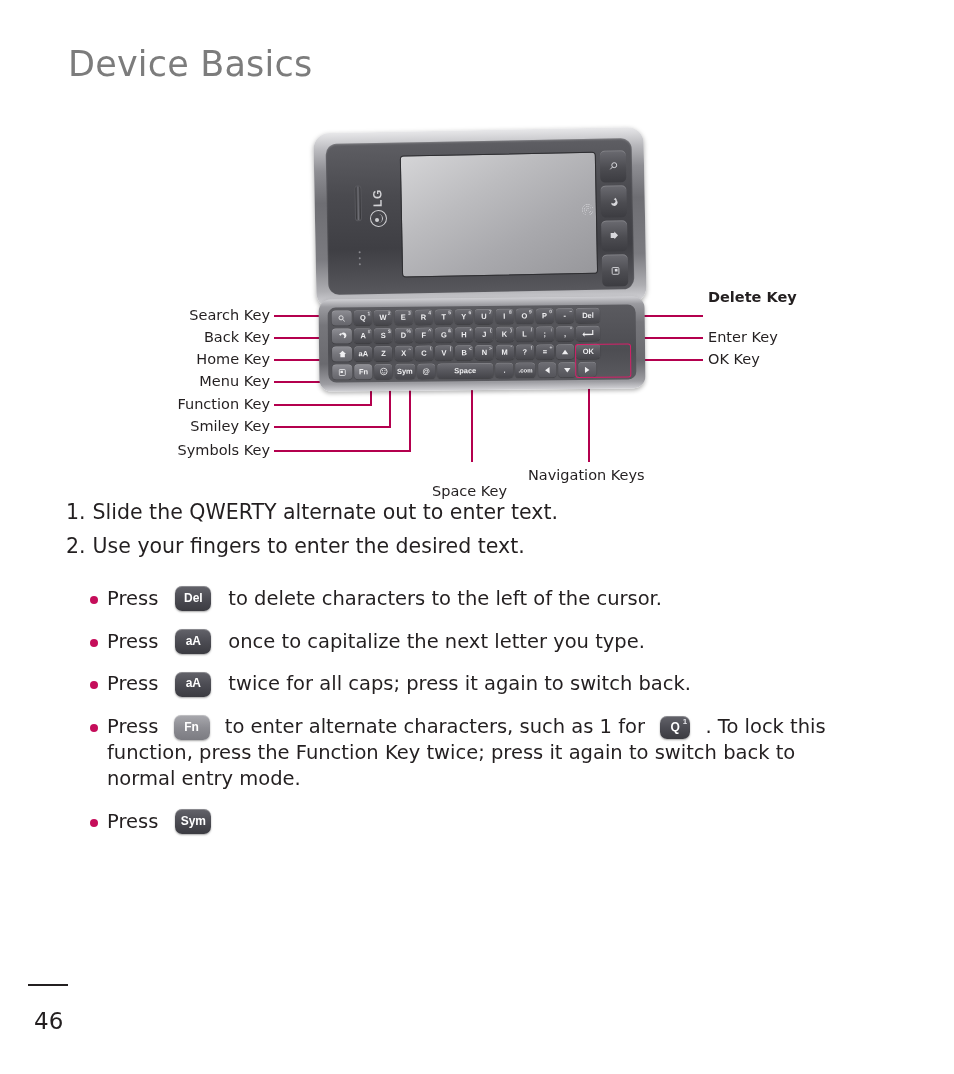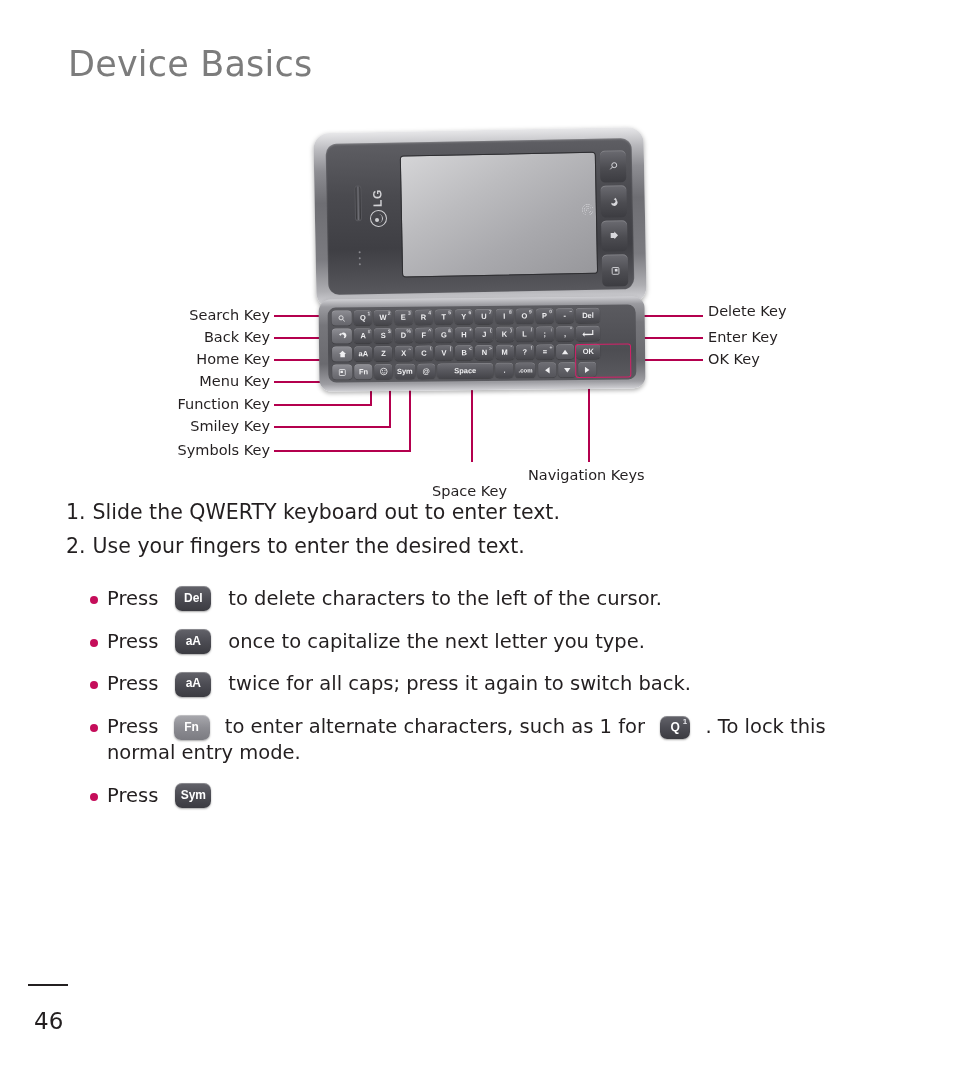--- a/index.html
+++ b/index.html
@@ -218,21 +218,21 @@
 
     <div class="lead h" style="left:274px;top:292px;width:98px;"></div>
     <div class="lead v" style="left:370px;top:272px;height:21px;"></div>
 
     <div class="lead h" style="left:274px;top:314px;width:117px;"></div>
     <div class="lead v" style="left:389px;top:272px;height:43px;"></div>
 
     <div class="lead h" style="left:274px;top:338px;width:137px;"></div>
     <div class="lead v" style="left:409px;top:272px;height:67px;"></div>
 
-    <div class="label" style="left:708px;top:191px;">Delete Key</div>
+    <div class="label" style="left:708px;top:177px;font-weight:bold;">Delete Key</div>
     <div class="label" style="left:708px;top:217px;">Enter Key</div>
     <div class="label" style="left:708px;top:239px;">OK Key</div>
 
     <div class="lead h" style="left:625px;top:203px;width:78px;"></div>
     <div class="lead h" style="left:625px;top:225px;width:78px;"></div>
     <div class="lead h" style="left:625px;top:247px;width:78px;"></div>
 
     <div class="label" style="left:432px;top:355px;margin-top:16px;">Space Key</div>
     <div class="label" style="left:528px;top:355px;text-align:center;">Navigation Keys</div>
 
@@ -508,21 +508,21 @@
           <div class="nav-box"></div>
         </div>
       </div>
 
     </div>
   </div>
 
   <div class="steps">
     <div class="step">
       <span class="num">1.</span>
-      <span>Slide the QWERTY keyboard out to enter text.</span>
+      <span>Slide the QWERTY alternate out to enter text.</span>
     </div>
     <div class="step">
       <span class="num">2.</span>
       <span>Use your fingers to enter the desired text.</span>
     </div>
   </div>
 
   <div class="bullets">
 
     <div class="bullet">
@@ -559,20 +559,21 @@
         <span class="ln inline-row">
           <span>Press</span>
           <span class="keycap light">Fn</span>
           <span>to enter alternate characters, such as 1 for</span>
           <span class="keycap qkey">
             <span>Q</span>
             <span class="sup2">1</span>
           </span>
           <span>. To lock this</span>
         </span>
+        <span class="ln">function, press the Function Key twice; press it again to switch back to</span>
         <span class="ln">normal entry mode.</span>
       </span>
     </div>
 
     <div class="bullet">
       <span class="dot"></span>
       <span class="btext inline-row">
         <span>Press</span>
         <span class="keycap">Sym</span>
       </span>

